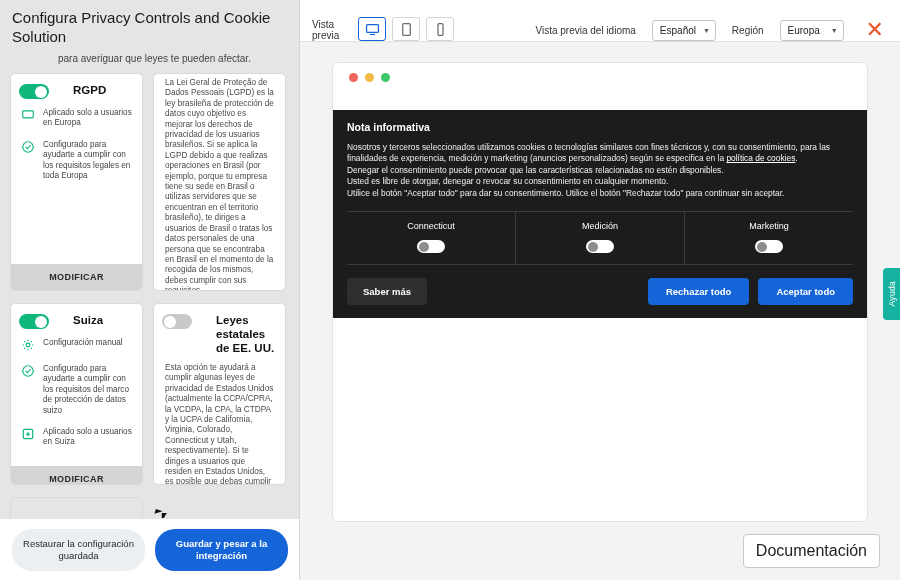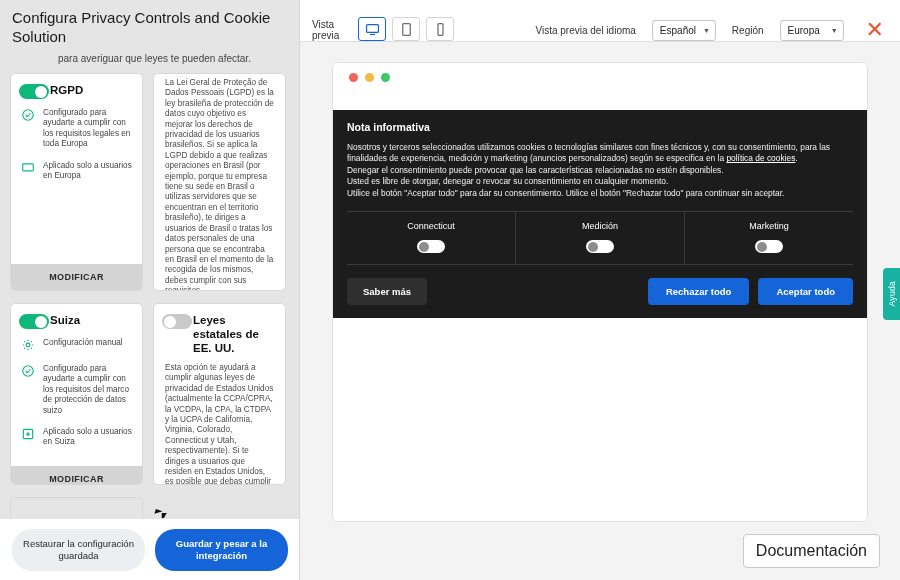--- a/index.html
+++ b/index.html
@@ -54,21 +54,21 @@
     border-radius: 5px;
     background: #fff;
     position: relative;
     display: flex;
     flex-direction: column;
     overflow: hidden;
   }
   .card-head {
     display: flex;
     align-items: flex-start;
-    gap: 1px;
+    gap: 24px;
     padding: 9px 8px 4px 8px;
   }
   .toggle {
     width: 30px; height: 15px;
     border-radius: 9px;
     position: relative;
     flex: 0 0 30px;
     margin-top: 1px;
   }
   .toggle.on { background: #0fb87a; }
@@ -428,33 +428,33 @@
           <div class="card-head">
             <div class="toggle on">
                 <div class="knob"></div>
               </div>
             <div class="card-title">RGPD</div>
           </div>
           <div class="card-body">
             <div class="feature">
               <div class="fi">
                 <svg width="14" height="14" viewBox="0 0 24 24" fill="none" stroke="#0fb87a" stroke-width="2">
+                    <rect x="3" y="5" width="18" height="12" rx="1.5"></rect>
+                  </svg>
+              </div>
+              <div class="ftxt">Aplicado solo a usuarios en Europa</div>
+            </div>
+            <div class="feature">
+              <div class="fi">
+                <svg width="14" height="14" viewBox="0 0 24 24" fill="none" stroke="#0fb87a" stroke-width="2">
                     <circle cx="12" cy="12" r="9"></circle>
                     <path d="M8 12l3 3 5-6"></path>
                   </svg>
               </div>
               <div class="ftxt">Configurado para ayudarte a cumplir con los requisitos legales en toda Europa</div>
-            </div>
-            <div class="feature">
-              <div class="fi">
-                <svg width="14" height="14" viewBox="0 0 24 24" fill="none" stroke="#0fb87a" stroke-width="2">
-                    <rect x="3" y="5" width="18" height="12" rx="1.5"></rect>
-                  </svg>
-              </div>
-              <div class="ftxt">Aplicado solo a usuarios en Europa</div>
             </div>
           </div>
           <div class="card-footer">
             <button class="btn-modificar">MODIFICAR</button>
           </div>
         </div>
 
         <div class="card" style="height:218px">
           <div class="card-body">
             <div class="desc-text">La Lei Geral de Proteção de Dados Pessoais (LGPD) es la ley brasileña de protección de datos cuyo objetivo es mejorar los derechos de privacidad de los usuarios brasileños. Si se aplica la LGPD debido a que realizas operaciones en Brasil (por ejemplo, porque tu empresa tiene su sede en Brasil o utilizas servidores que se encuentran en el territorio brasileño), te diriges a usuarios de Brasil o tratas los datos personales de una persona que se encontraba en Brasil en el momento de la recogida de los mismos, debes cumplir con sus requisitos.</div>

